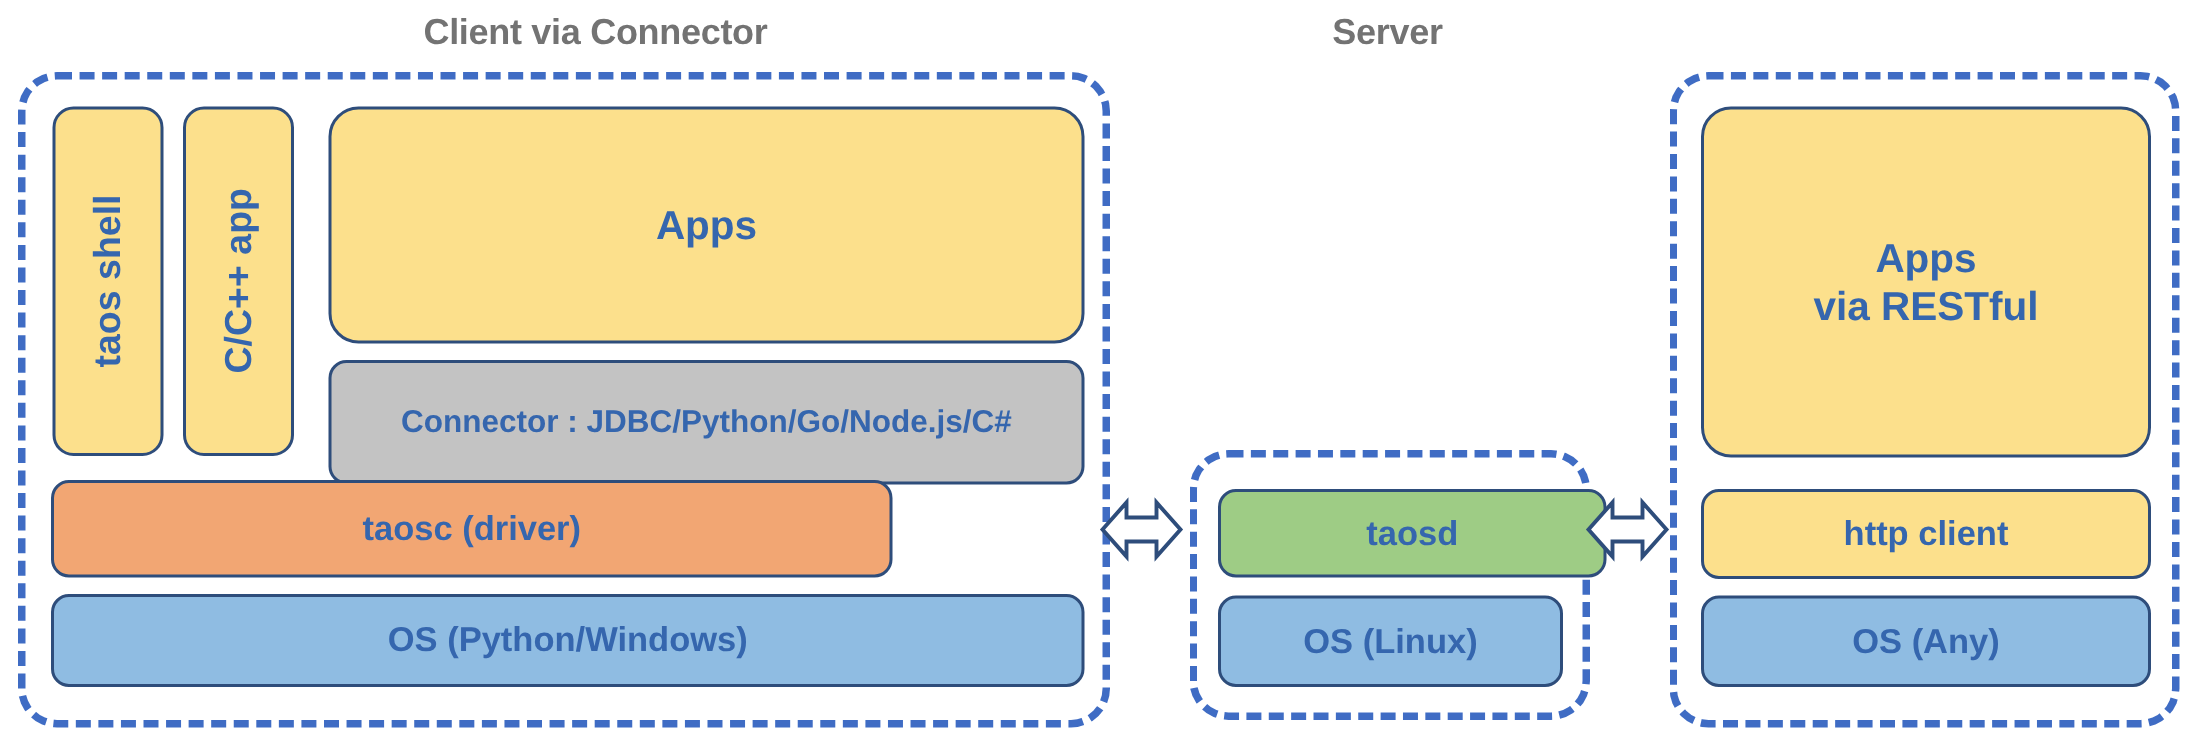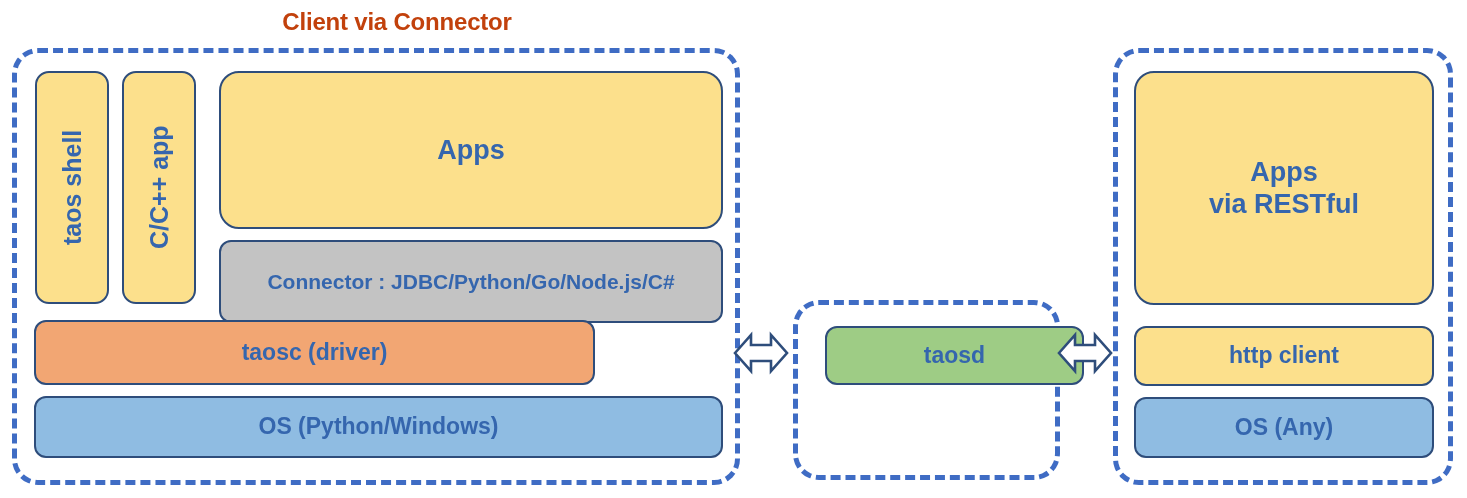--- a/index.html
+++ b/index.html
@@ -15,21 +15,21 @@
     position: relative;
     width: 1467px;
     height: 498px;
     background: #ffffff;
     overflow: hidden;
   }
 
   
   .section-title {
     position: absolute;
-    color: #c2410c;
+    color: #737373;
     font-weight: bold;
     font-size: 24px;
     line-height: 28px;
     text-align: center;
     white-space: nowrap;
     letter-spacing: -0.2px;
   }
 
   
   .group {
@@ -72,20 +72,21 @@
   }
   .arrow svg { display: block; }
 </style>
 </head>
 <body>
 
 <div id="canvas">
 
   <div class="section-title" style="left:247px; top:8px; width:300px;">Client via Connector</div>
 
+  <div class="section-title" style="left:800px; top:8px; width:250px;">Server</div>
 
 
   <div class="group" style="left:12px; top:48px; width:728px; height:437px;"></div>
 
   <div class="node yellow vertical" style="left:35px; top:71px; width:74px; height:233px; font-size:25px;">taos shell</div>
 
   <div class="node yellow vertical" style="left:122px; top:71px; width:74px; height:233px; font-size:25px;">C/C++ app</div>
 
   <div class="node yellow" style="left:219px; top:71px; width:504px; height:158px; font-size:27px; border-radius:20px;">Apps</div>
 
@@ -96,22 +97,23 @@
   <div class="node blue" style="left:34px; top:396px; width:689px; height:62px; font-size:23px;">OS (Python/Windows)</div>
 
   <div class="arrow" style="left:733px; top:327px;">
     <svg width="56" height="52" viewBox="0 0 56 52">
       <polygon points="2,26 18,8 18,18 38,18 38,8 54,26 38,44 38,34 18,34 18,44" fill="#ffffff" stroke="#2e4d7b" stroke-width="2.6" stroke-linejoin="miter"></polygon>
     </svg>
   </div>
 
   <div class="group" style="left:793px; top:300px; width:267px; height:180px;"></div>
 
-  <div class="node green" style="left:812px; top:326px; width:259px; height:59px; font-size:23px;margin-left:13px;">taosd</div>
+  <div class="node green" style="left:812px; top:326px; width:259px; height:59px; font-size:23px;">taosd</div>
 
+  <div class="node blue" style="left:812px; top:397px; width:230px; height:61px; font-size:23px;">OS (Linux)</div>
 
   <div class="arrow" style="left:1057px; top:327px;">
     <svg width="56" height="52" viewBox="0 0 56 52">
       <polygon points="2,26 18,8 18,18 38,18 38,8 54,26 38,44 38,34 18,34 18,44" fill="#ffffff" stroke="#2e4d7b" stroke-width="2.6" stroke-linejoin="miter"></polygon>
     </svg>
   </div>
 
   <div class="group" style="left:1113px; top:48px; width:340px; height:437px;"></div>
 
   <div class="node yellow" style="left:1134px; top:71px; width:300px; height:234px; font-size:27px; border-radius:20px; flex-direction:column;">

